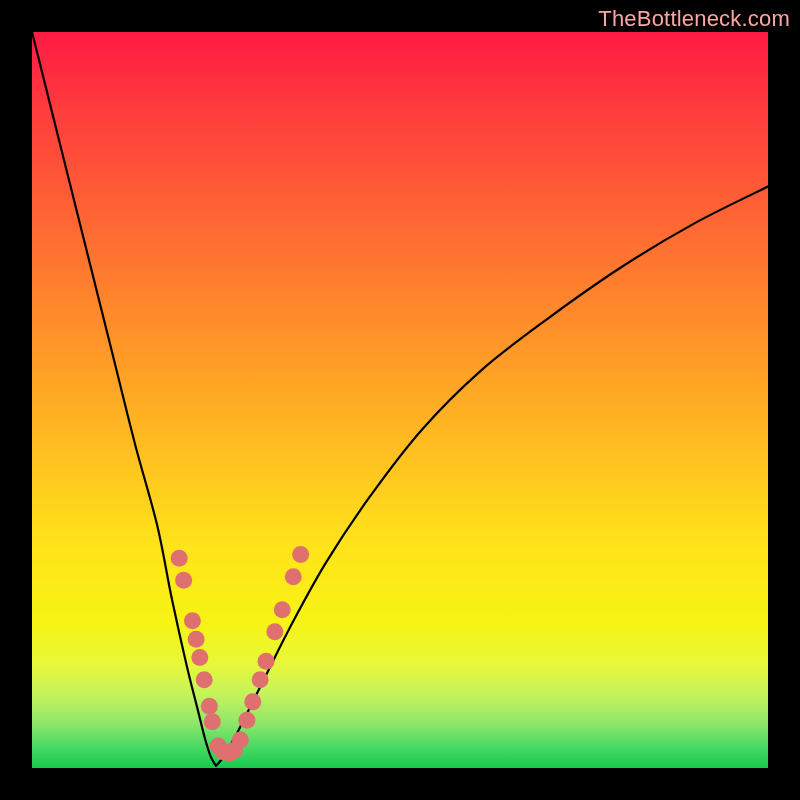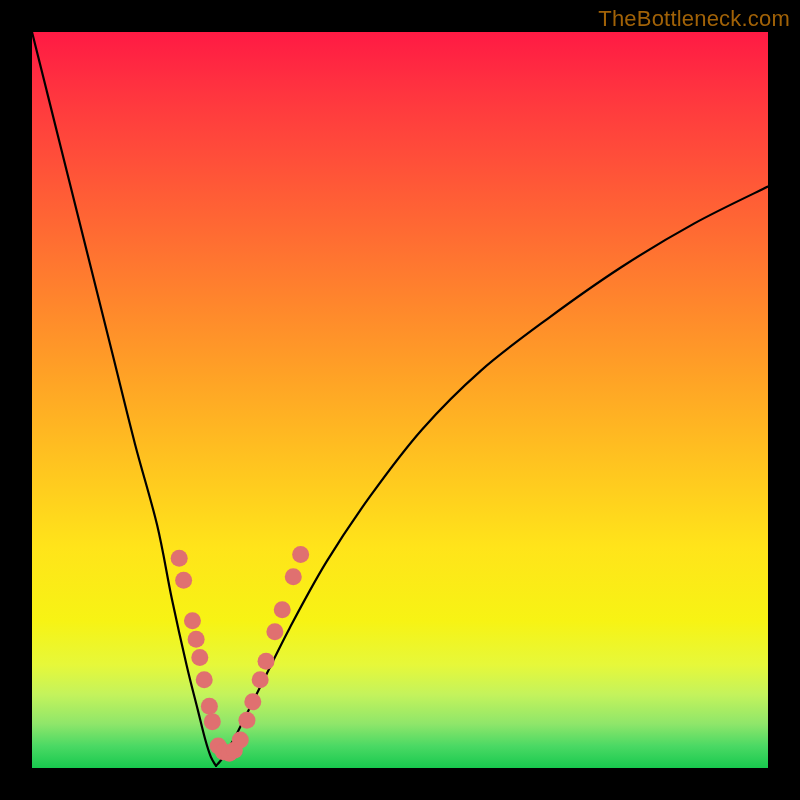--- a/index.html
+++ b/index.html
@@ -38,21 +38,21 @@
       #e6f83a 86%,
       #c4f35c 90%,
       #8fe66a 94%,
       #4bd964 97%,
       #18c94e 100%);
   }
   .watermark {
     position: absolute;
     top: 6px;
     right: 10px;
-    color: #a16207;
+    color: #fca5a5;
     font-size: 22px;
     letter-spacing: 0.2px;
     user-select: none;
     text-align: right;
   }
   svg.curves {
     position: absolute;
     left: 0;
     top: 0;
     width: 736px;

